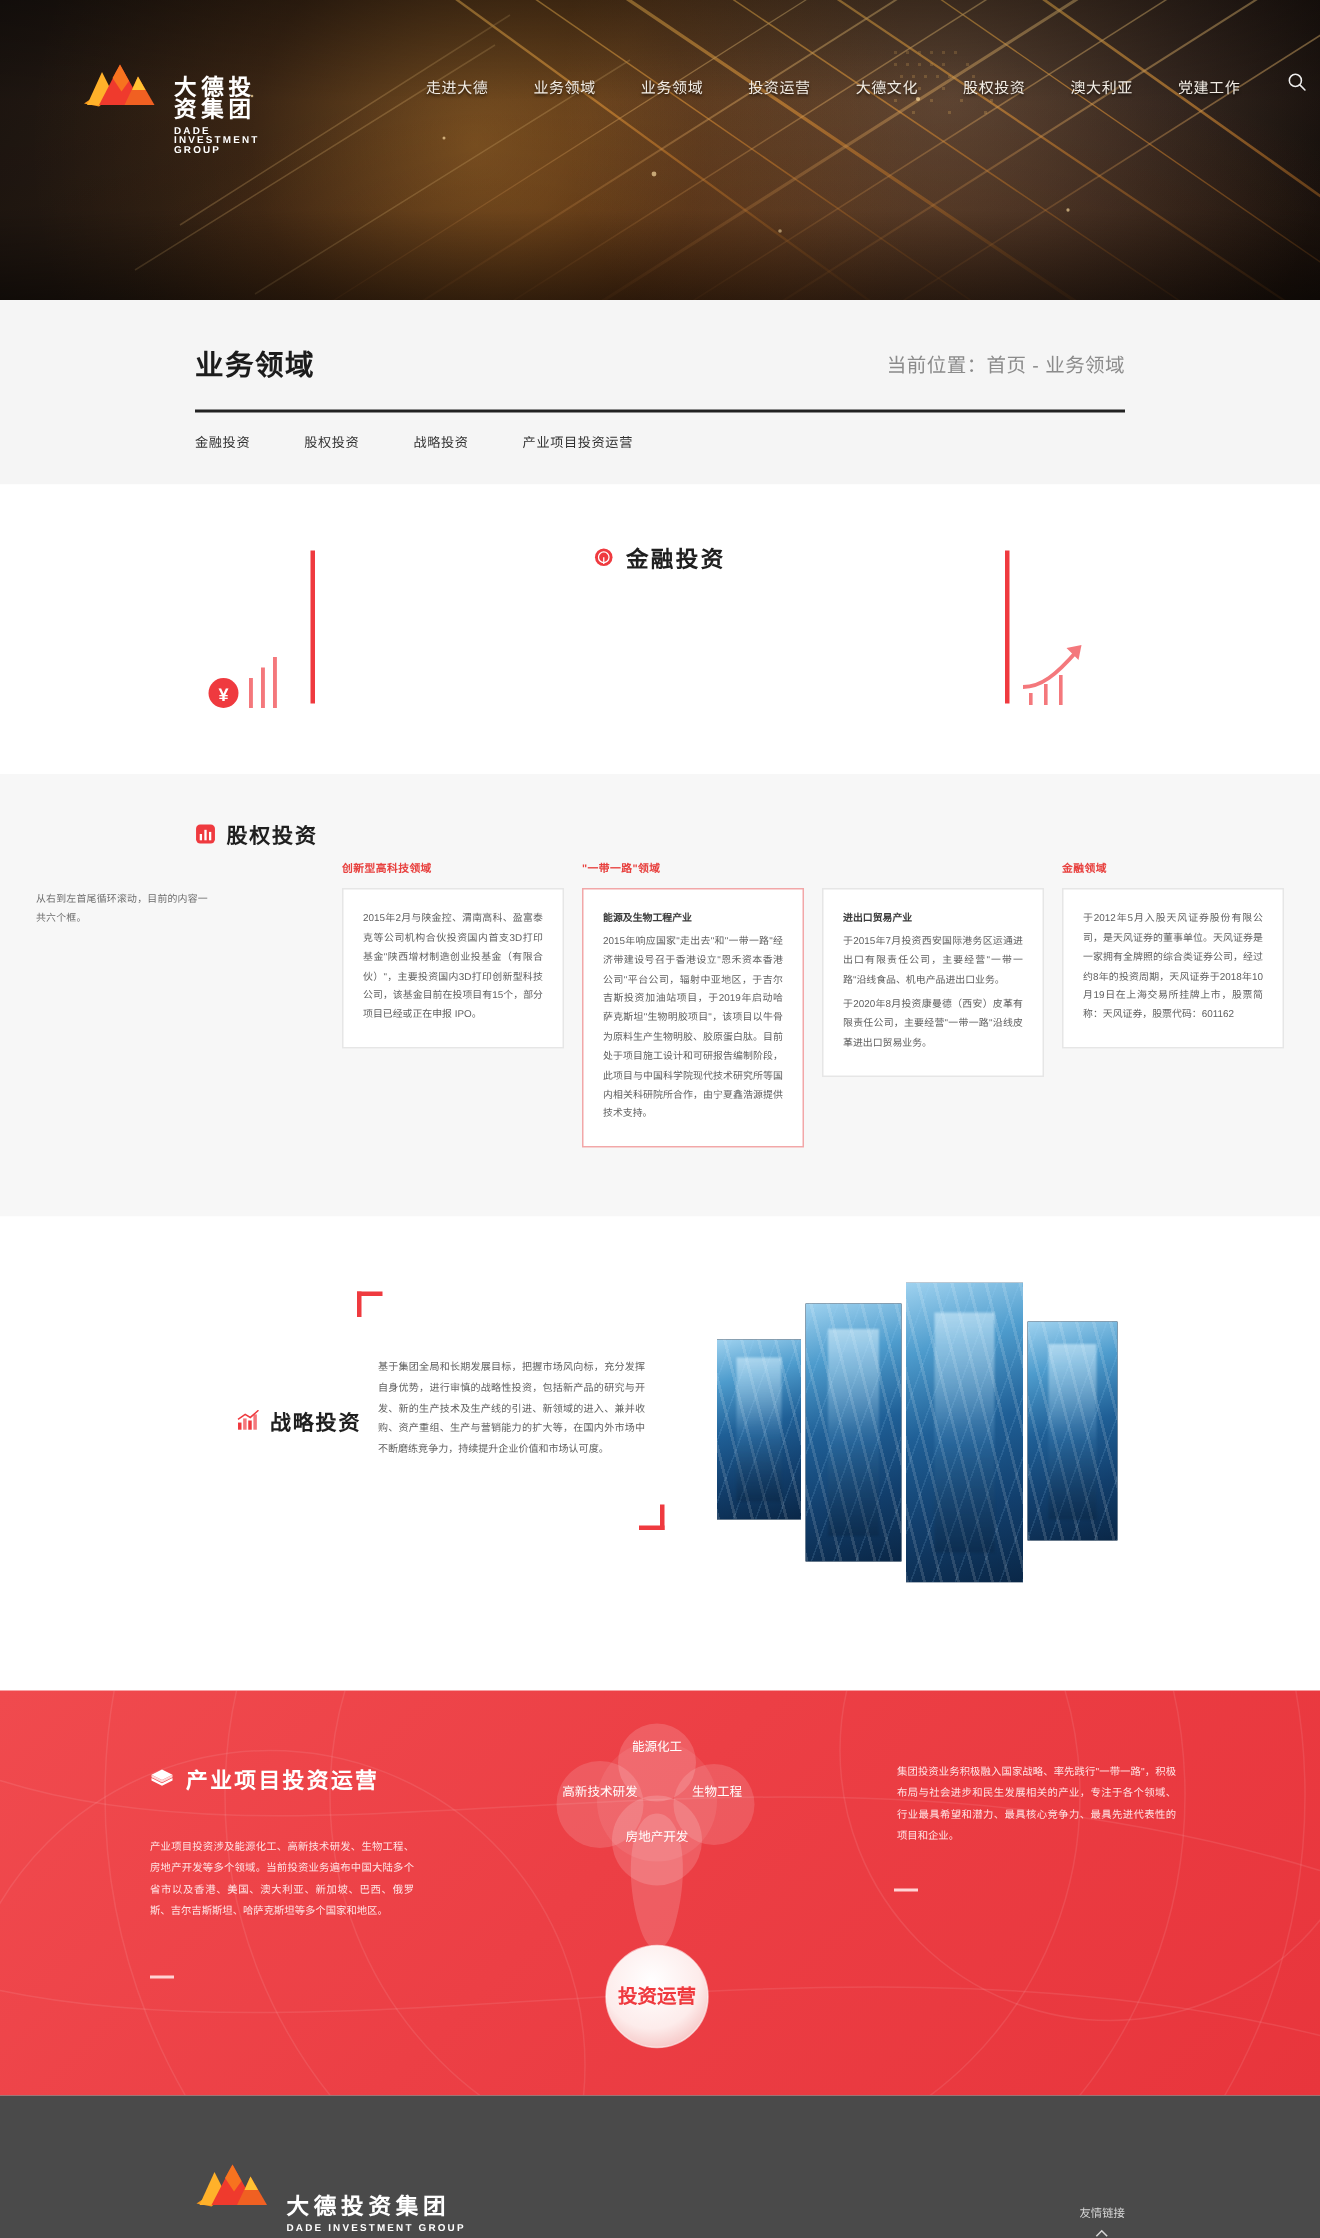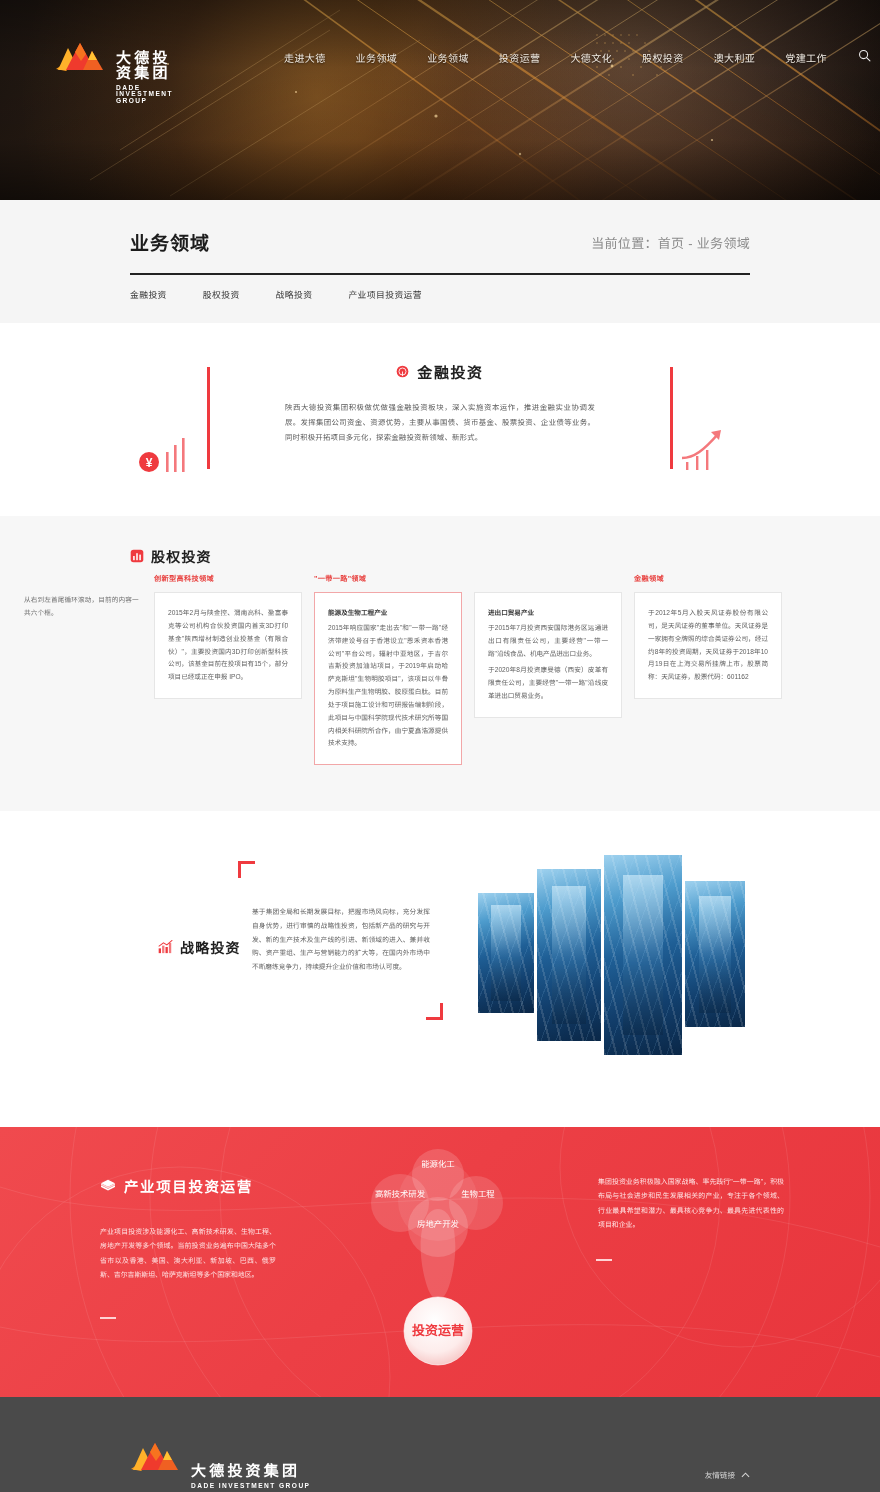--- a/index.html
+++ b/index.html
@@ -93,21 +93,21 @@
   .sec-equity { width: 880px; background: #f7f7f7; padding: 30px 0 46px; position: relative; }
   .eq-head { width: 620px; margin: 0 auto 7px; display: flex; align-items: center; gap: 7px; }
   .eq-title {
     font-size: 14px; font-weight: 700; color: #1f1f1f; letter-spacing: 1.2px;
     font-family: "DejaVu Sans", "Liberation Sans", sans-serif;
   }
   .eq-note {
     position: absolute; left: 24px; top: 78px; width: 118px;
     font-size: 6.6px; line-height: 1.95; color: #6d6d6d; letter-spacing: .15px;
   }
-  .eq-track { display: flex; gap: 12px; padding: 0 24px; align-items: flex-start; }
+  .eq-track { display: flex; gap: 12px; padding: 0 24px; align-items: flex-start; justify-content: flex-end; }
   .eq-col { width: 148px; flex: 0 0 148px; }
   .eq-col.spacer { width: 118px; flex: 0 0 118px; }
   .eq-cat {
     font-size: 7.2px; color: #e8413f; font-weight: 700; margin-bottom: 8px;
     letter-spacing: .3px; height: 11px; white-space: nowrap;
   }
   .eq-card {
     background: #fff; border: 1px solid #e6e6e6; padding: 14px 13px;
     font-size: 6.6px; line-height: 1.95; color: #5f5f5f; text-align: justify;
   }
@@ -182,21 +182,21 @@
   .dash-l { position: absolute; left: 10px; top: 190px; width: 16px; height: 2px; background: #ffd3d4; }
   .dash-r { position: absolute; right: 178px; top: 132px; width: 16px; height: 2px; background: #ffd3d4; }
   .ind-diagram { position: absolute; left: 248px; top: 18px; width: 200px; height: 240px; }
 
   
   .footer { width: 880px; height: 222px; background: #4a4a4a; position: relative; }
   .ft-inner { width: 620px; margin: 0 auto; position: relative; padding-top: 26px; }
   .ft-logo { display: flex; align-items: center; }
   .ft-links {
     position: absolute; right: 0; top: 72px; display: flex; align-items: center; gap: 6px;
-    font-size: 7.6px; color: #d6d6d6; cursor: pointer;
+    font-size: 7.6px; color: #d6d6d6; cursor: pointer; flex-direction: column;
   }
   .ft-rule { width: 620px; height: 2px; background: #8e8e8e; margin-top: 22px; }
 </style>
 </head>
 <body>
 
 <div class="hero">
   <svg class="hero-lines" width="880" height="200" viewBox="0 0 880 200">
     <defs>
       <linearGradient id="gl" x1="0" y1="0" x2="1" y2="1">
@@ -361,21 +361,20 @@
     </svg>
 
     <div class="fin-head">
       <svg width="13" height="13" viewBox="0 0 20 20">
         <circle cx="10" cy="10" r="9" fill="#ef3a3f"></circle>
         <circle cx="10" cy="10" r="5.4" fill="none" stroke="#ffffff" stroke-width="1.3"></circle>
         <path d="M10 10 L10 17" stroke="#ffffff" stroke-width="1.3"></path>
       </svg>
       <span class="fin-title">金融投资</span>
     </div>
-    <div class="fin-body">陕西大德投资集团积极做优做强金融投资板块，深入实施资本运作，推进金融实业协调发展。发挥集团公司资金、资源优势，主要从事国债、货币基金、股票投资、企业债等业务。同时积极开拓项目多元化，探索金融投资新领域、新形式。</div>
   </div>
 </div>
 
 <div class="sec-equity">
   <div class="eq-head">
     <svg width="14" height="14" viewBox="0 0 20 20">
       <rect x="1" y="1" width="18" height="18" rx="4" fill="#ef3a3f"></rect>
       <rect x="4.5" y="10" width="2.2" height="6" fill="#ffffff"></rect>
       <rect x="8.9" y="6" width="2.2" height="10" fill="#ffffff"></rect>
       <rect x="13.3" y="8" width="2.2" height="8" fill="#ffffff"></rect>

